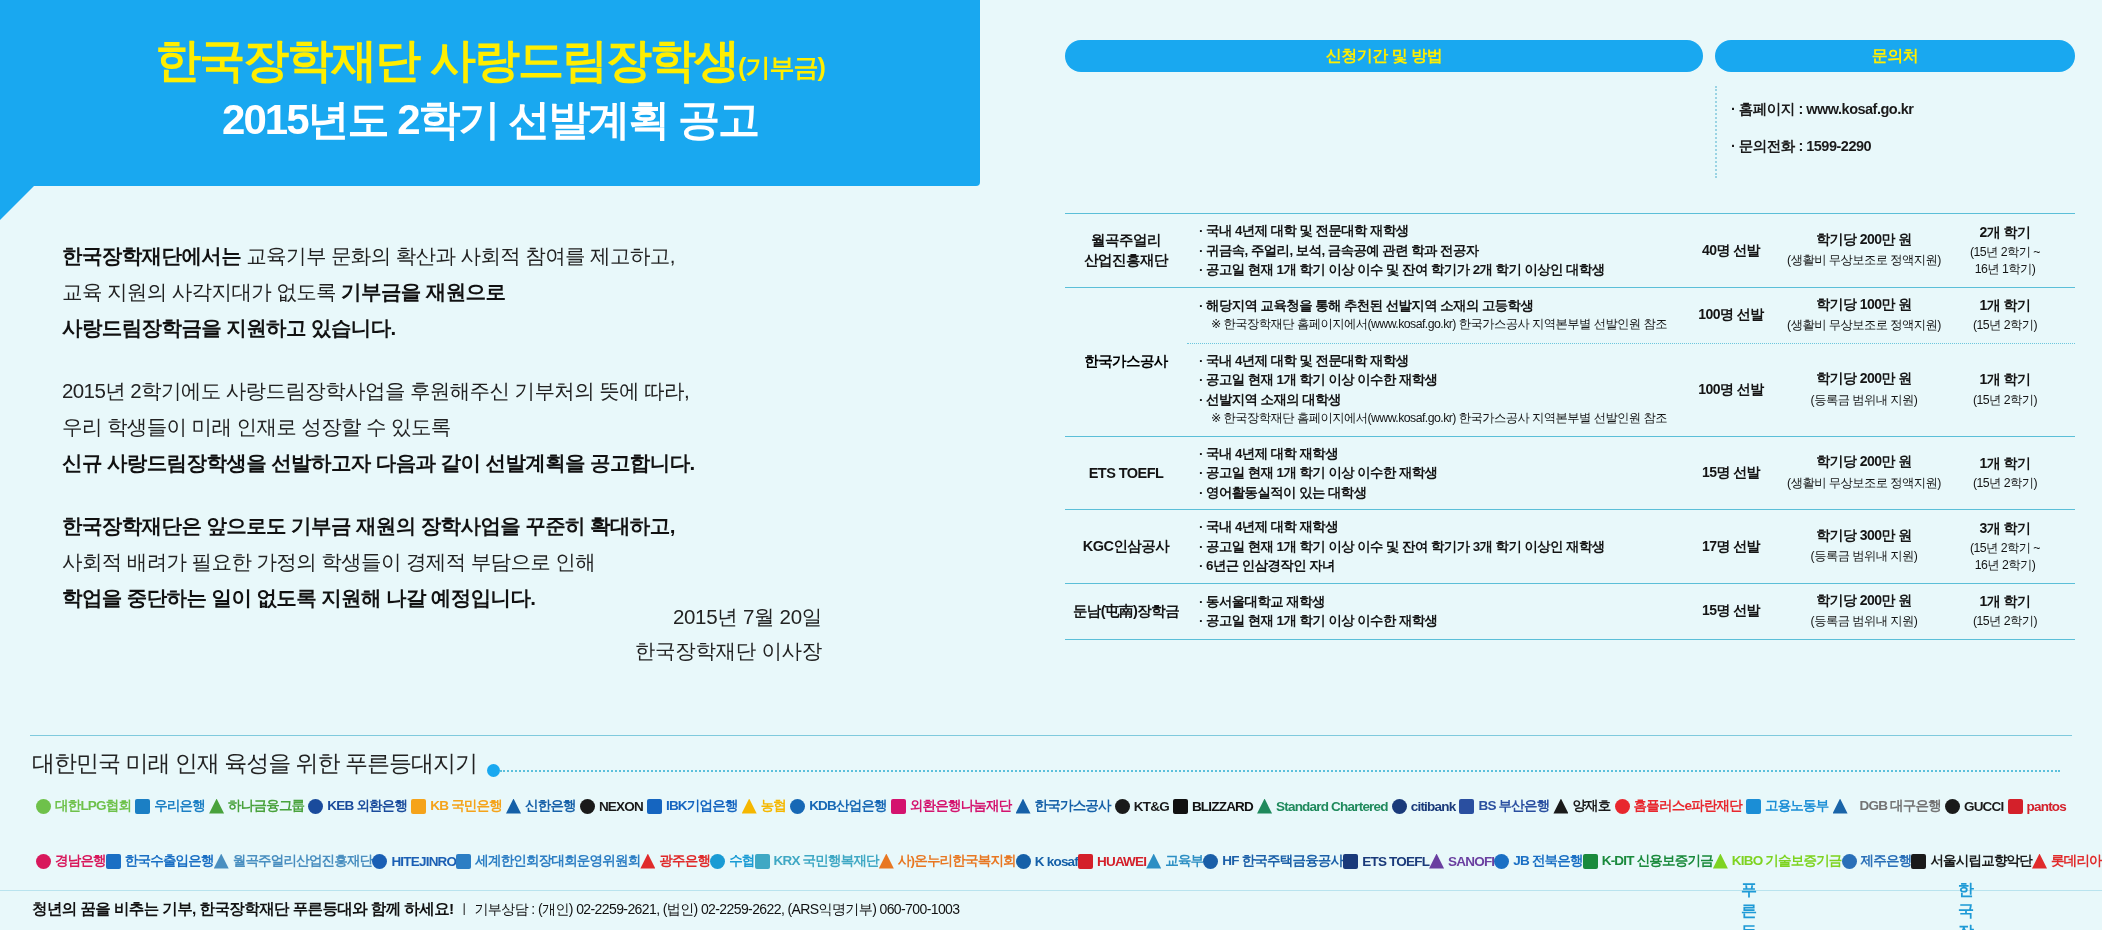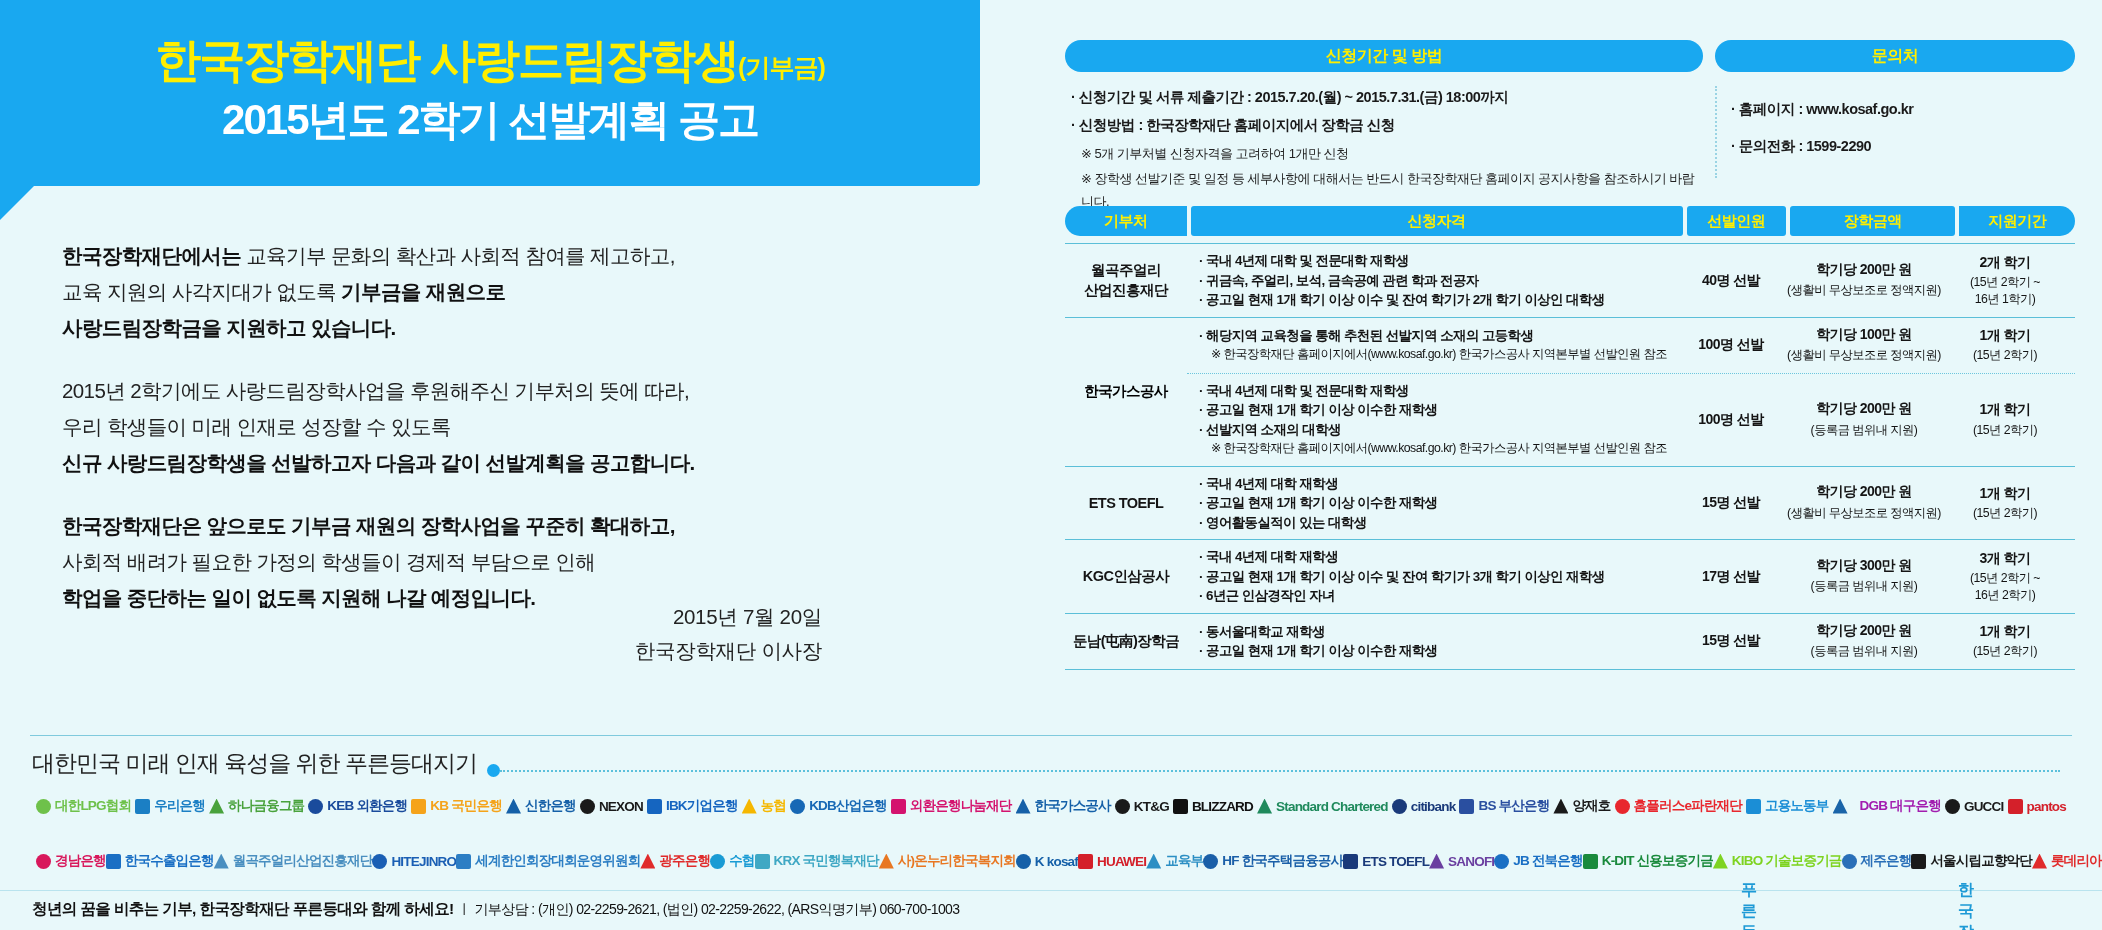--- a/index.html
+++ b/index.html
@@ -326,45 +326,32 @@
   </div>
 
   <div class="signature">
     <div>2015년 7월 20일</div>
     <div>한국장학재단 이사장</div>
   </div>
 
   <div class="info-wrap">
     <div class="info-col-a">
       <div class="info-head">신청기간 및 방법</div>
-      <div class="info-body">
-        <div class="bullet">· 신청기간 및 서류 제출기간 : 2015.7.20.(월) ~ 2015.7.31.(금) 18:00까지</div>
-        <div class="bullet">· 신청방법 : 한국장학재단 홈페이지에서 장학금 신청</div>
-        <div class="note">※ 5개 기부처별 신청자격을 고려하여 1개만 신청</div>
-        <div class="note">※ 장학생 선발기준 및 일정 등 세부사항에 대해서는 반드시 한국장학재단 홈페이지 공지사항을 참조하시기 바랍니다.</div>
-      </div>
     </div>
     <div class="info-col-b">
       <div class="info-head">문의처</div>
       <div class="info-body">
         <div class="bullet">· 홈페이지 : www.kosaf.go.kr</div>
         <div class="bullet">· 문의전화 : 1599-2290</div>
       </div>
     </div>
   </div>
   <div class="vdiv"></div>
 
   <div class="tbl">
-    <div class="tbl-head">
-      <div class="th c1 first">기부처</div>
-      <div class="th c2">신청자격</div>
-      <div class="th c3">선발인원</div>
-      <div class="th c4">장학금액</div>
-      <div class="th c5 last">지원기간</div>
-    </div>
 
     <div class="tbl-body">
 
       <div class="trow first">
         <div class="td name">
           <span>월곡주얼리</span><br><span>산업진흥재단</span>
         </div>
         <div class="td qual">
           <div class="li">· 국내 4년제 대학 및 전문대학 재학생</div>
           <div class="li">· 귀금속, 주얼리, 보석, 금속공예 관련 학과 전공자</div>
@@ -556,21 +543,21 @@
       <div class="logo">
         <span class="mark" style="background: rgb(232, 39, 46);"></span>
         <span style="color: rgb(232, 39, 46);">홈플러스e파란재단</span>
       </div>
       <div class="logo">
         <span class="mark sq" style="background: rgb(27, 142, 214);"></span>
         <span style="color: rgb(27, 142, 214);">고용노동부</span>
       </div>
       <div class="logo">
         <span class="mark tri" style="background: rgb(26, 100, 168);"></span>
-        <span style="color: #a21caf; padding-left: 8px;">DGB 대구은행</span>
+        <span style="color: #737373; padding-left: 8px;">DGB 대구은행</span>
       </div>
       <div class="logo">
         <span class="mark" style="background: rgb(26, 26, 26);"></span>
         <span style="color: rgb(26, 26, 26);">GUCCI</span>
       </div>
       <div class="logo">
         <span class="mark sq" style="background: rgb(212, 32, 42);"></span>
         <span style="color: rgb(212, 32, 42);">pantos</span>
       </div>
     </div>

